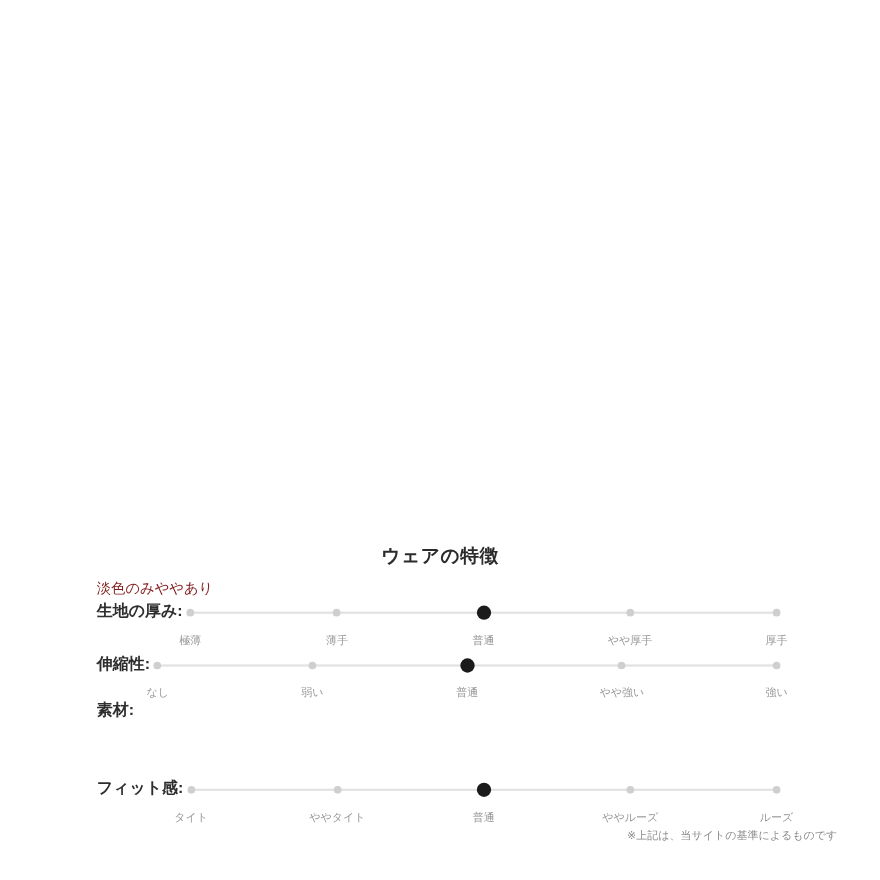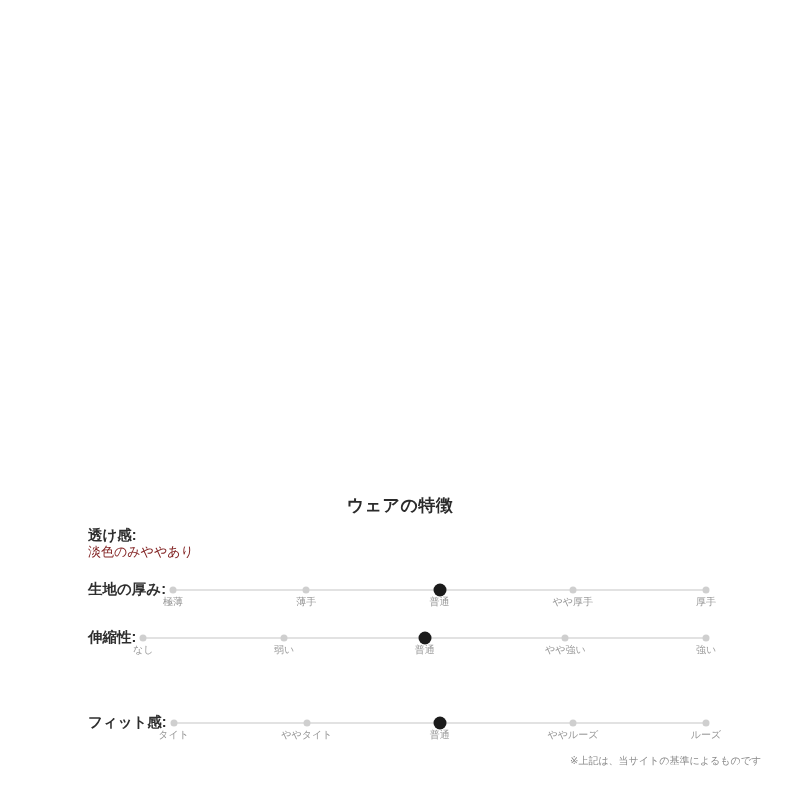--- a/index.html
+++ b/index.html
@@ -11,50 +11,49 @@
   .content{position:absolute;left:88px;top:497px;width:624px;}
   .title{
     margin:0 0 12px 0;font-size:17px;font-weight:bold;text-align:center;
     color:#2b2b2b;letter-spacing:0.5px;line-height:18px;
   }
   .spec-label{font-size:14.5px;font-weight:bold;color:#2e2e2e;line-height:16px;white-space:nowrap;}
   .spec-value{font-size:13px;color:#7f1d1d;line-height:15px;margin-top:1px;}
   .spec-block{margin-top:0;}
   .block-material{margin-top:12px;}
   .spec-row{display:flex;height:30px;align-items:flex-start;}
-  .row-thickness{margin-top:22px;}
+  .row-thickness{margin-top:6px;}
   .row-stretch{margin-top:18px;justify-content:flex-end;}
   .row-fit{margin-top:55px;}
   .slider{flex:1 1 auto;position:relative;margin-left:2px;height:30px;}
   .rail{position:absolute;left:5px;right:6px;top:9px;height:0;}
   .track{position:absolute;left:-3px;right:-3px;top:-1px;height:2px;background:#e2e2e2;}
   .dot{
     position:absolute;top:0;width:7px;height:7px;border-radius:50%;
     background:#cfcfcf;transform:translate(-50%,-50%);
   }
   .dot.active{width:13px;height:13px;background:#1b1b1b;}
   .tick{
-    position:absolute;top:6px;transform:translateX(-50%);
+    position:absolute;top:20px;transform:translateX(-50%);
     font-size:10px;color:#979797;white-space:nowrap;line-height:11px;
   }
   .note{
     position:absolute;left:570px;top:756px;font-size:10px;color:#8a8a8a;
     white-space:nowrap;line-height:10px;
   }
 </style>
 </head>
 <body>
 
 <div class="page">
   <div class="content">
 
     <h2 class="title">ウェアの特徴</h2>
 
     <div class="spec-block">
-      <div class="spec-label">透け感:</div>
       <div class="spec-value">淡色のみややあり</div>
     </div>
 
     <div class="spec-row row-thickness">
       <div class="spec-label">生地の厚み:</div>
       <div class="slider">
         <div class="rail">
           <div class="track"></div>
           <span class="dot" style="left:0%"></span>
           <span class="dot" style="left:25%"></span>
@@ -83,20 +82,21 @@
           <span class="tick" style="left:0%">なし</span>
           <span class="tick" style="left:25%">弱い</span>
           <span class="tick" style="left:50%">普通</span>
           <span class="tick" style="left:75%">やや強い</span>
           <span class="tick" style="left:100%">強い</span>
         </div>
       </div>
     </div>
 
     <div class="spec-block block-material">
+      <div class="spec-label">素材:</div>
     </div>
 
     <div class="spec-row row-fit">
       <div class="spec-label">フィット感:</div>
       <div class="slider">
         <div class="rail">
           <div class="track"></div>
           <span class="dot" style="left:0%"></span>
           <span class="dot" style="left:25%"></span>
           <span class="dot active" style="left:50%"></span>

